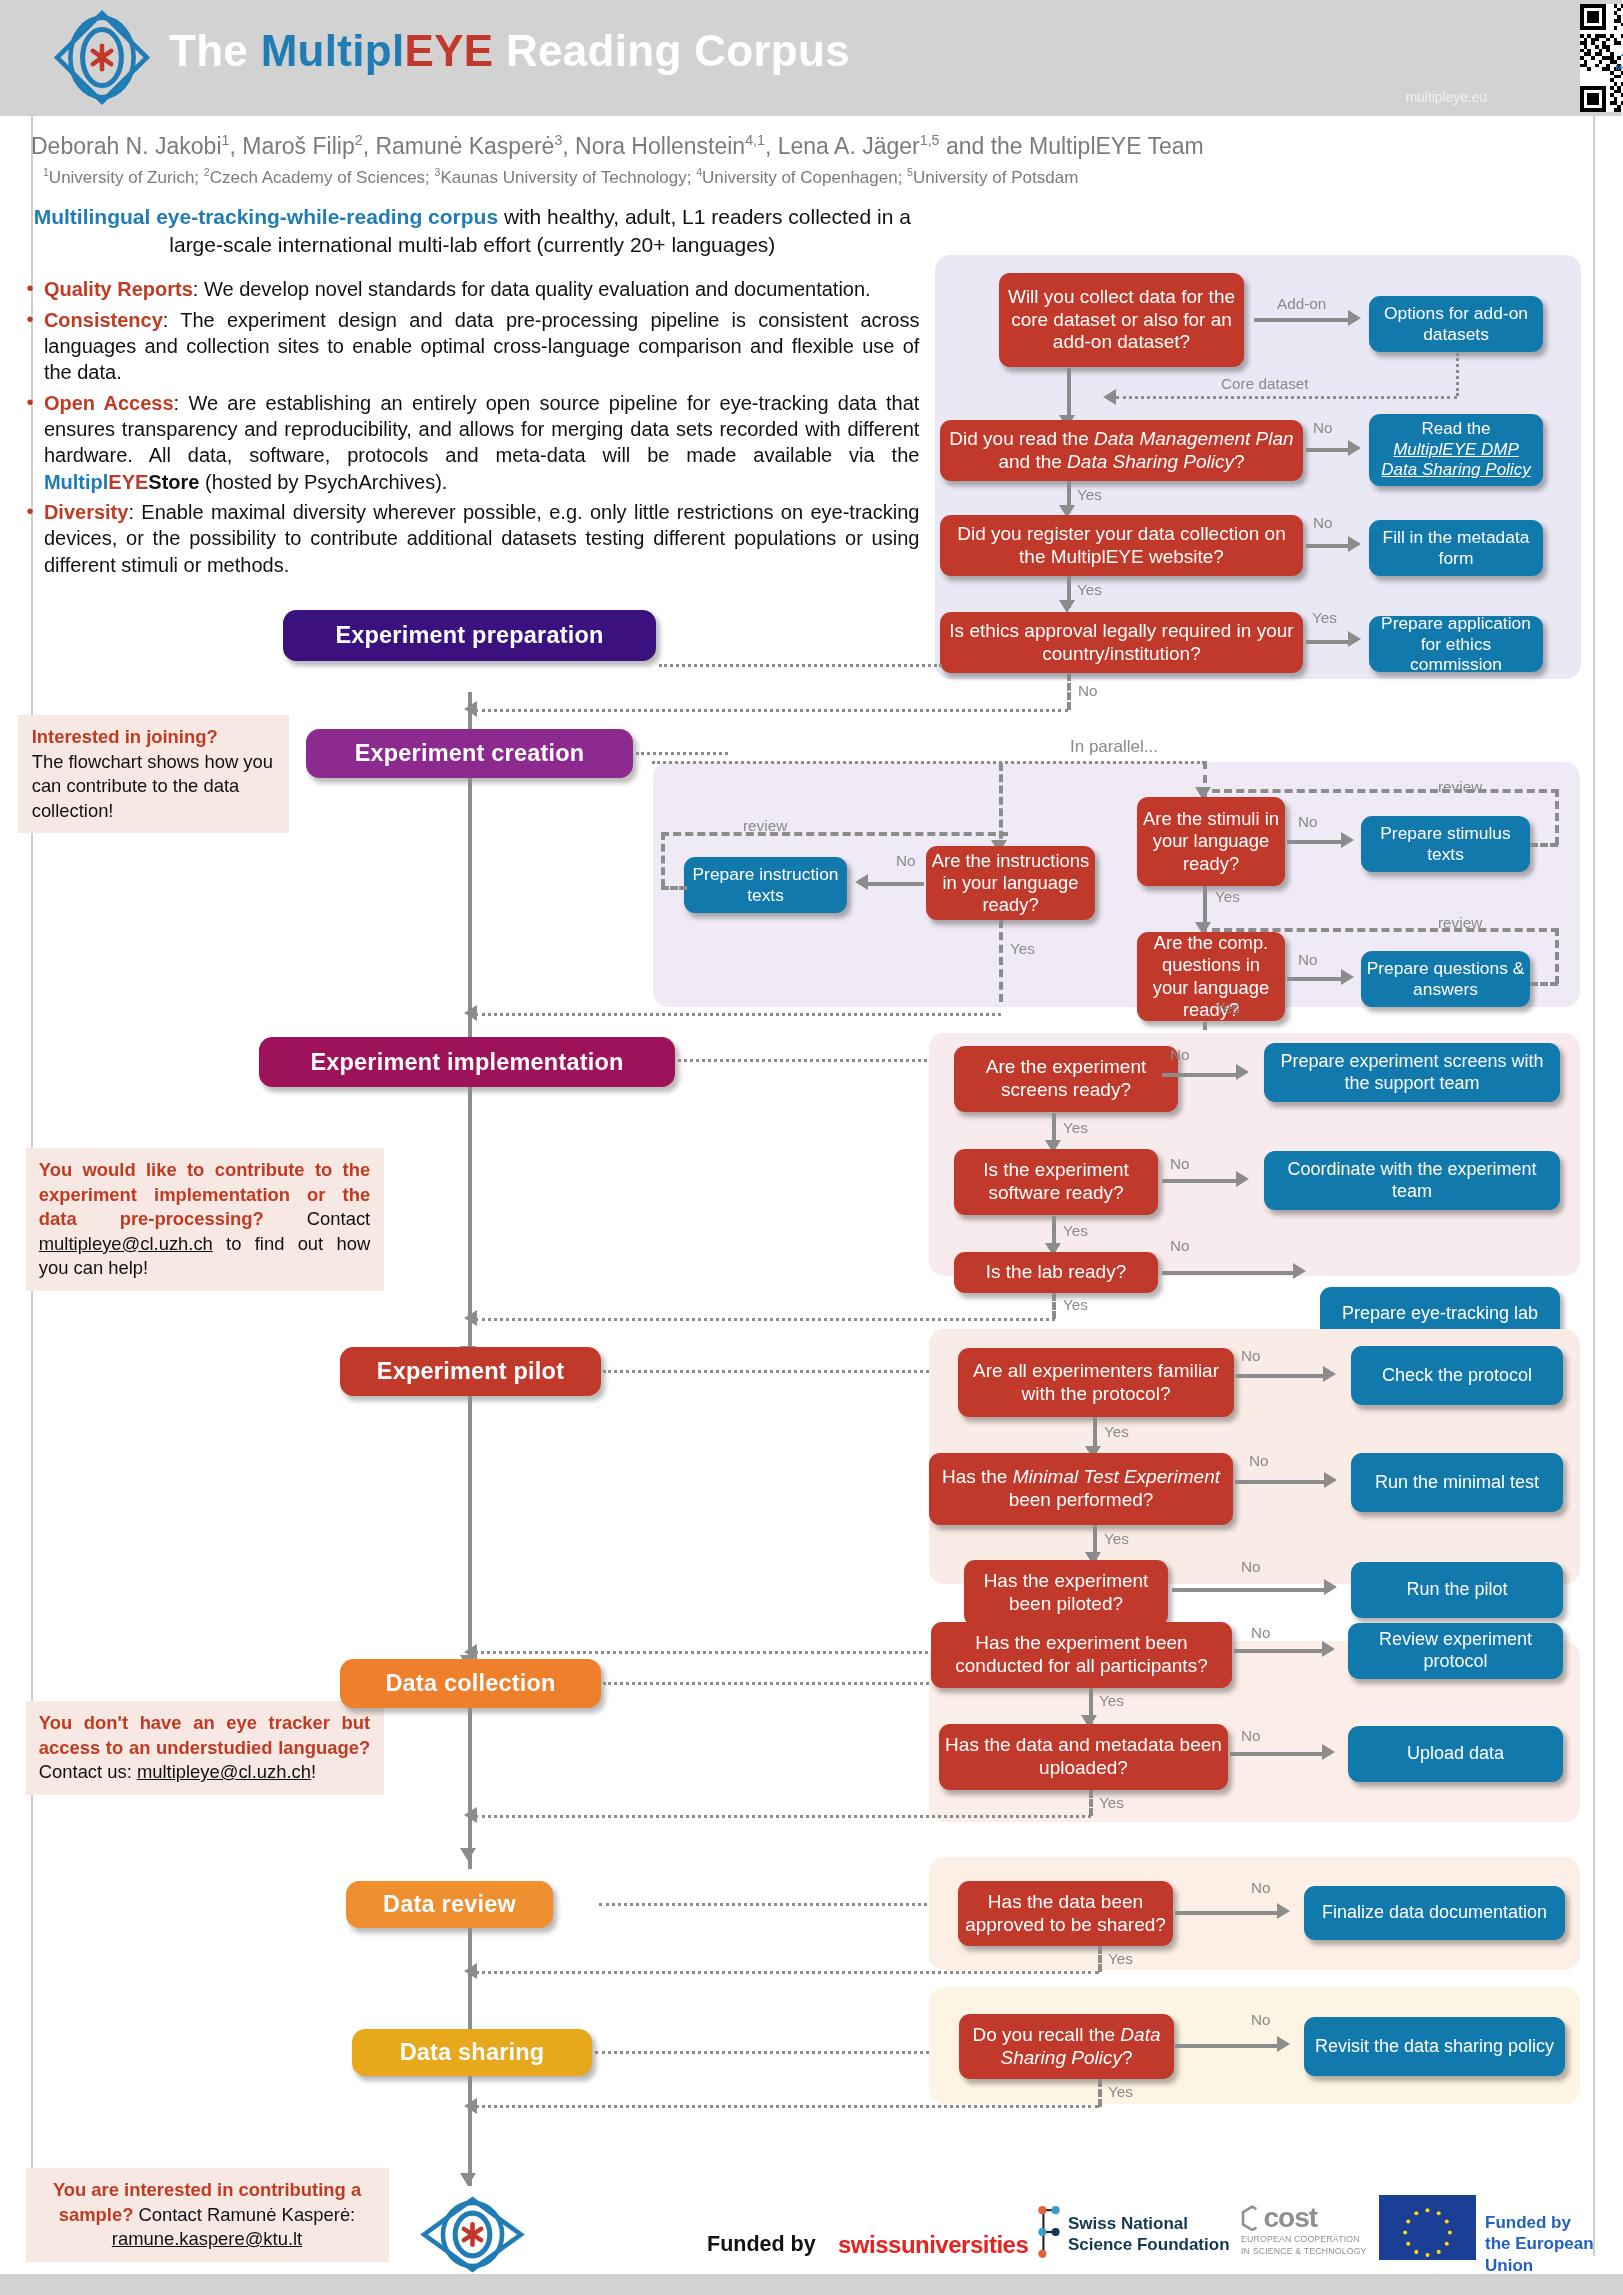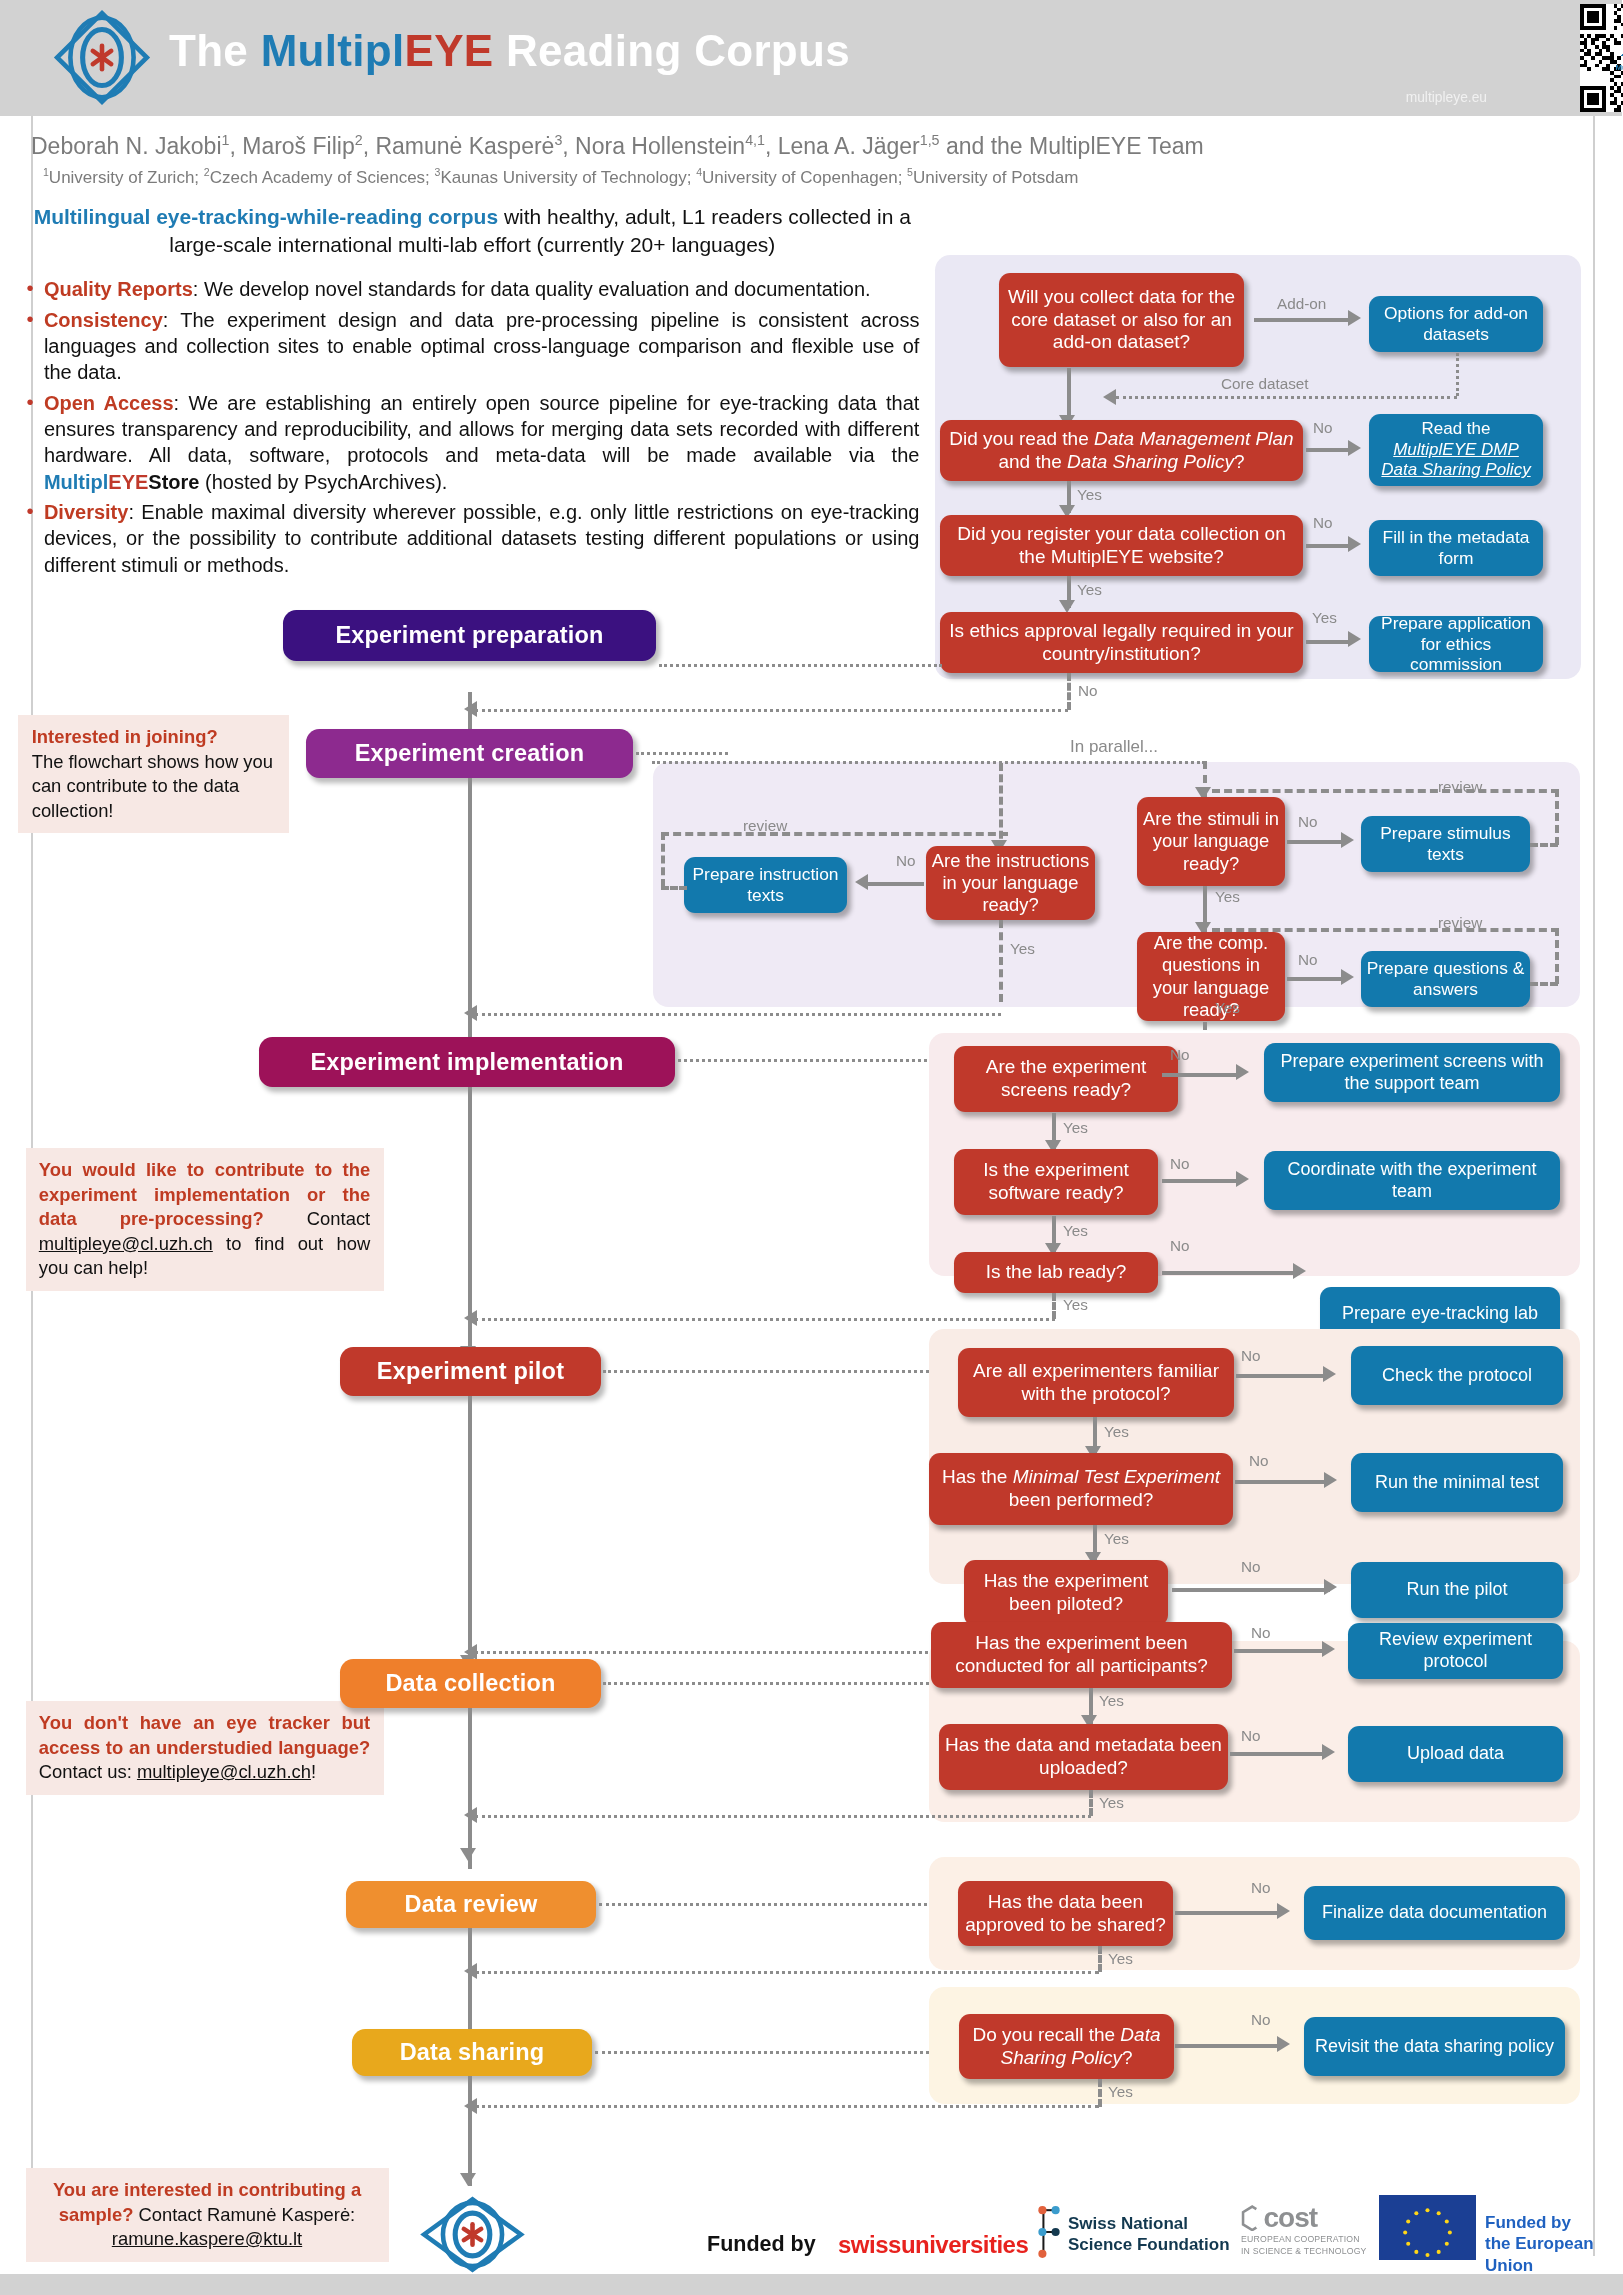--- a/index.html
+++ b/index.html
@@ -633,21 +633,21 @@
 <div class="arw-r" style="left:1322px; top:1744px;"></div>
 
 <div class="dash-v" style="left:1089px; top:1790px; height:25.5px;"></div>
 <div class="lbl" style="left:1099px; top:1794px;">Yes</div>
 <div class="dot-h" style="left:475px; top:1815px; width:616px;"></div>
 <div class="arw-l" style="left:464px; top:1807px;"></div>
 
 <div class="ln v" style="left:468px; top:1708px; height:161px;"></div>
 <div class="arw-d" style="left:460px; top:1848px;"></div>
 
-<div class="stage" style="left:346px; top:1881px; width:250px; height:47px; background:#ef8f2f;">Data review</div>
+<div class="stage" style="left:346px; top:1881px; width:207px; height:47px; background:#ef8f2f;">Data review</div>
 <div class="dot-h" style="left:599px; top:1903px; width:352px;"></div>
 
 <div class="panel" style="left:929px; top:1857px; width:651px; height:113px; background:#fcf0e6;"></div>
 
 <div class="node q" style="left:958px; top:1881px; width:215px; height:65px; font-size:19px;">Has the data been approved to be shared?</div>
 <div class="lbl" style="left:1251px; top:1879px;">No</div>
 <div class="node a" style="left:1304px; top:1886px; width:261px; height:54px; font-size:18px;">Finalize data documentation</div>
 <div class="ln h" style="left:1175px; top:1911px; width:107px;"></div>
 <div class="arw-r" style="left:1277px; top:1903px;"></div>
 

